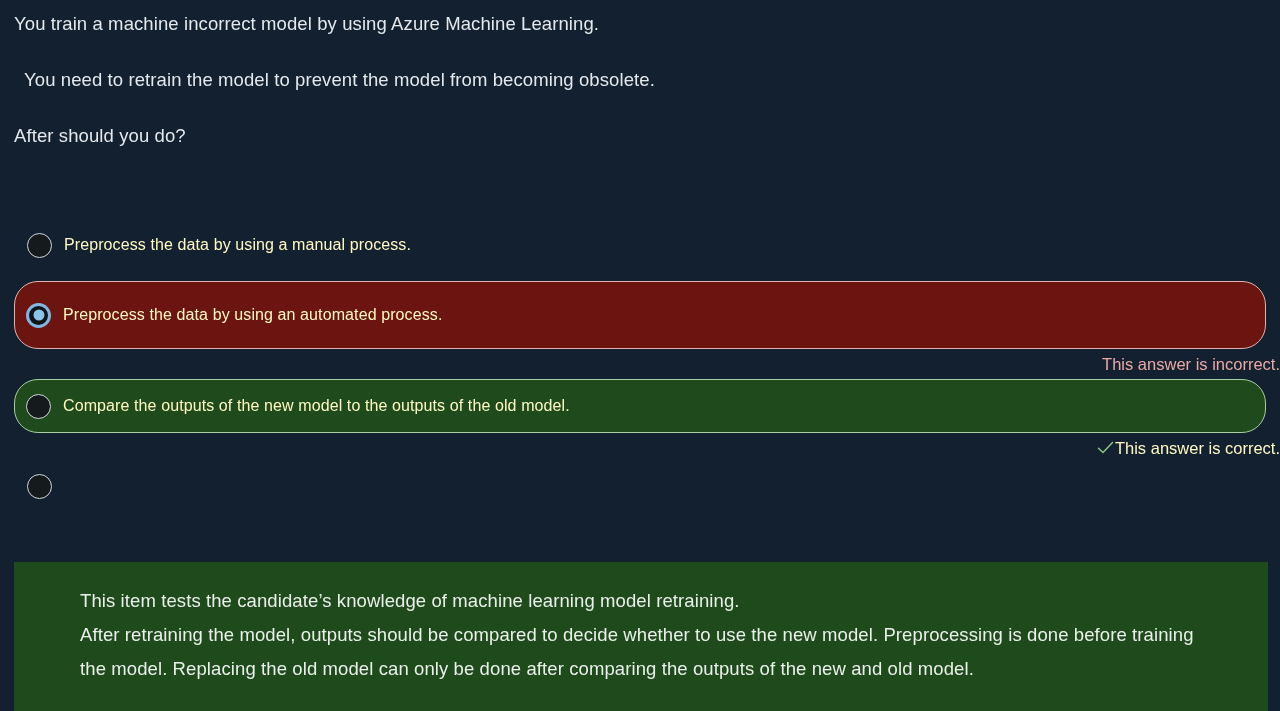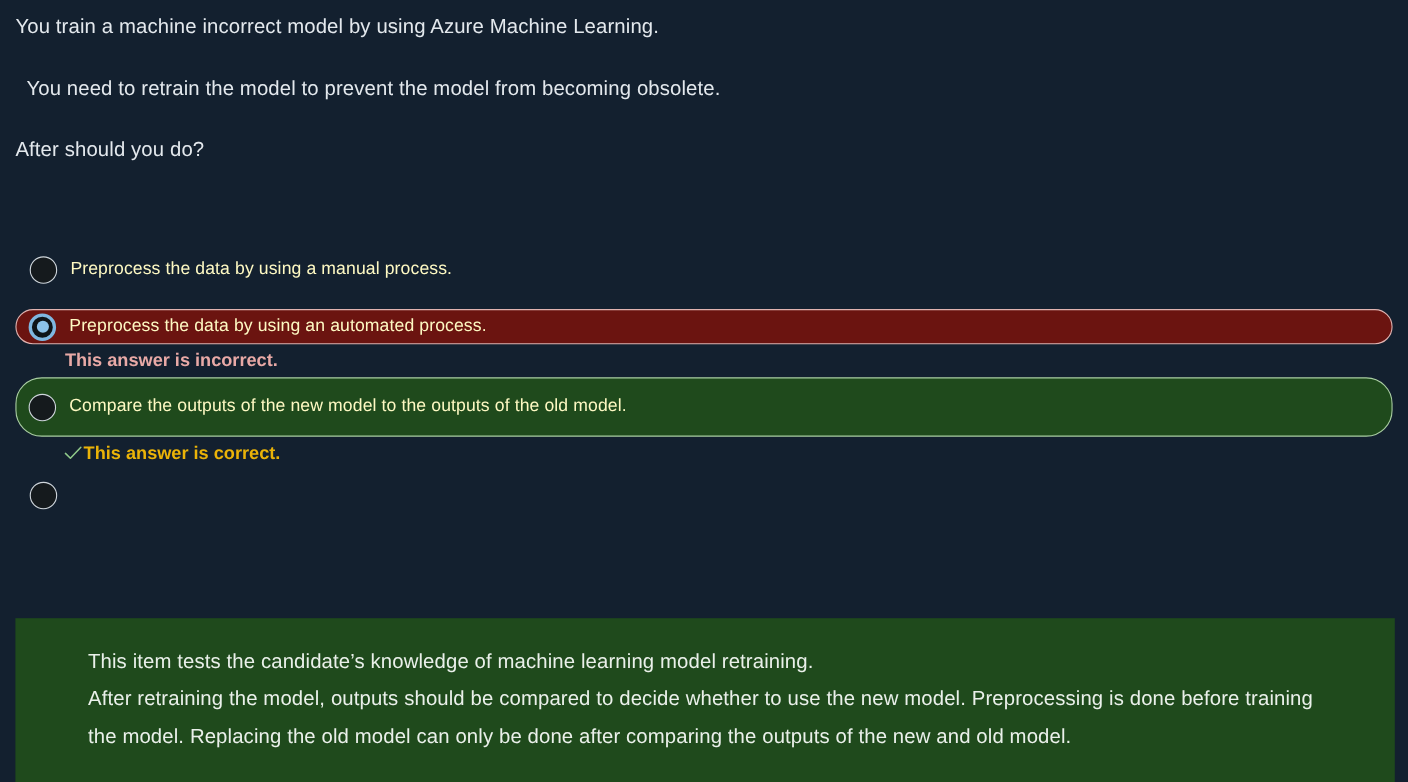--- a/index.html
+++ b/index.html
@@ -45,21 +45,21 @@
   .option-row.plain {
     background: transparent;
     border: 1px solid transparent;
     padding-left: 12px;
   }
   .option-row.state-incorrect {
     background: #6b1410;
     border: 1px solid #e0b3b0;
     border-radius: 24px;
     padding-left: 11px;
-    height: 32px;
+    height: 68px;
   }
   .option-row.state-correct {
     background: #1f4a1c;
     border: 1px solid #a9cda2;
     border-radius: 24px;
     padding-left: 11px;
     height: 54px;
   }
 
   .radio {
@@ -93,31 +93,32 @@
     font-size: 16px;
     line-height: 24px;
     color: #fef9c3;
     letter-spacing: 0.1px;
     white-space: nowrap;
   }
 
   .feedback {
     font-size: 16.5px;
     line-height: 22px;
-    font-weight: 700;
+    font-weight: 400;
     display: flex;
     align-items: center;
     height: 30px;
+    justify-content: flex-end;
   }
   .feedback.incorrect {
     color: #e8a9a6;
     padding-left: 59px;
   }
   .feedback.correct {
-    color: #eab308;
+    color: #fef9c3;
     padding-left: 58px;
   }
   .check-icon {
     display: inline-block;
     width: 17px;
     height: 16px;
     margin-right: 1px;
     flex: 0 0 auto;
   }
   .check-icon svg { display: block; }

